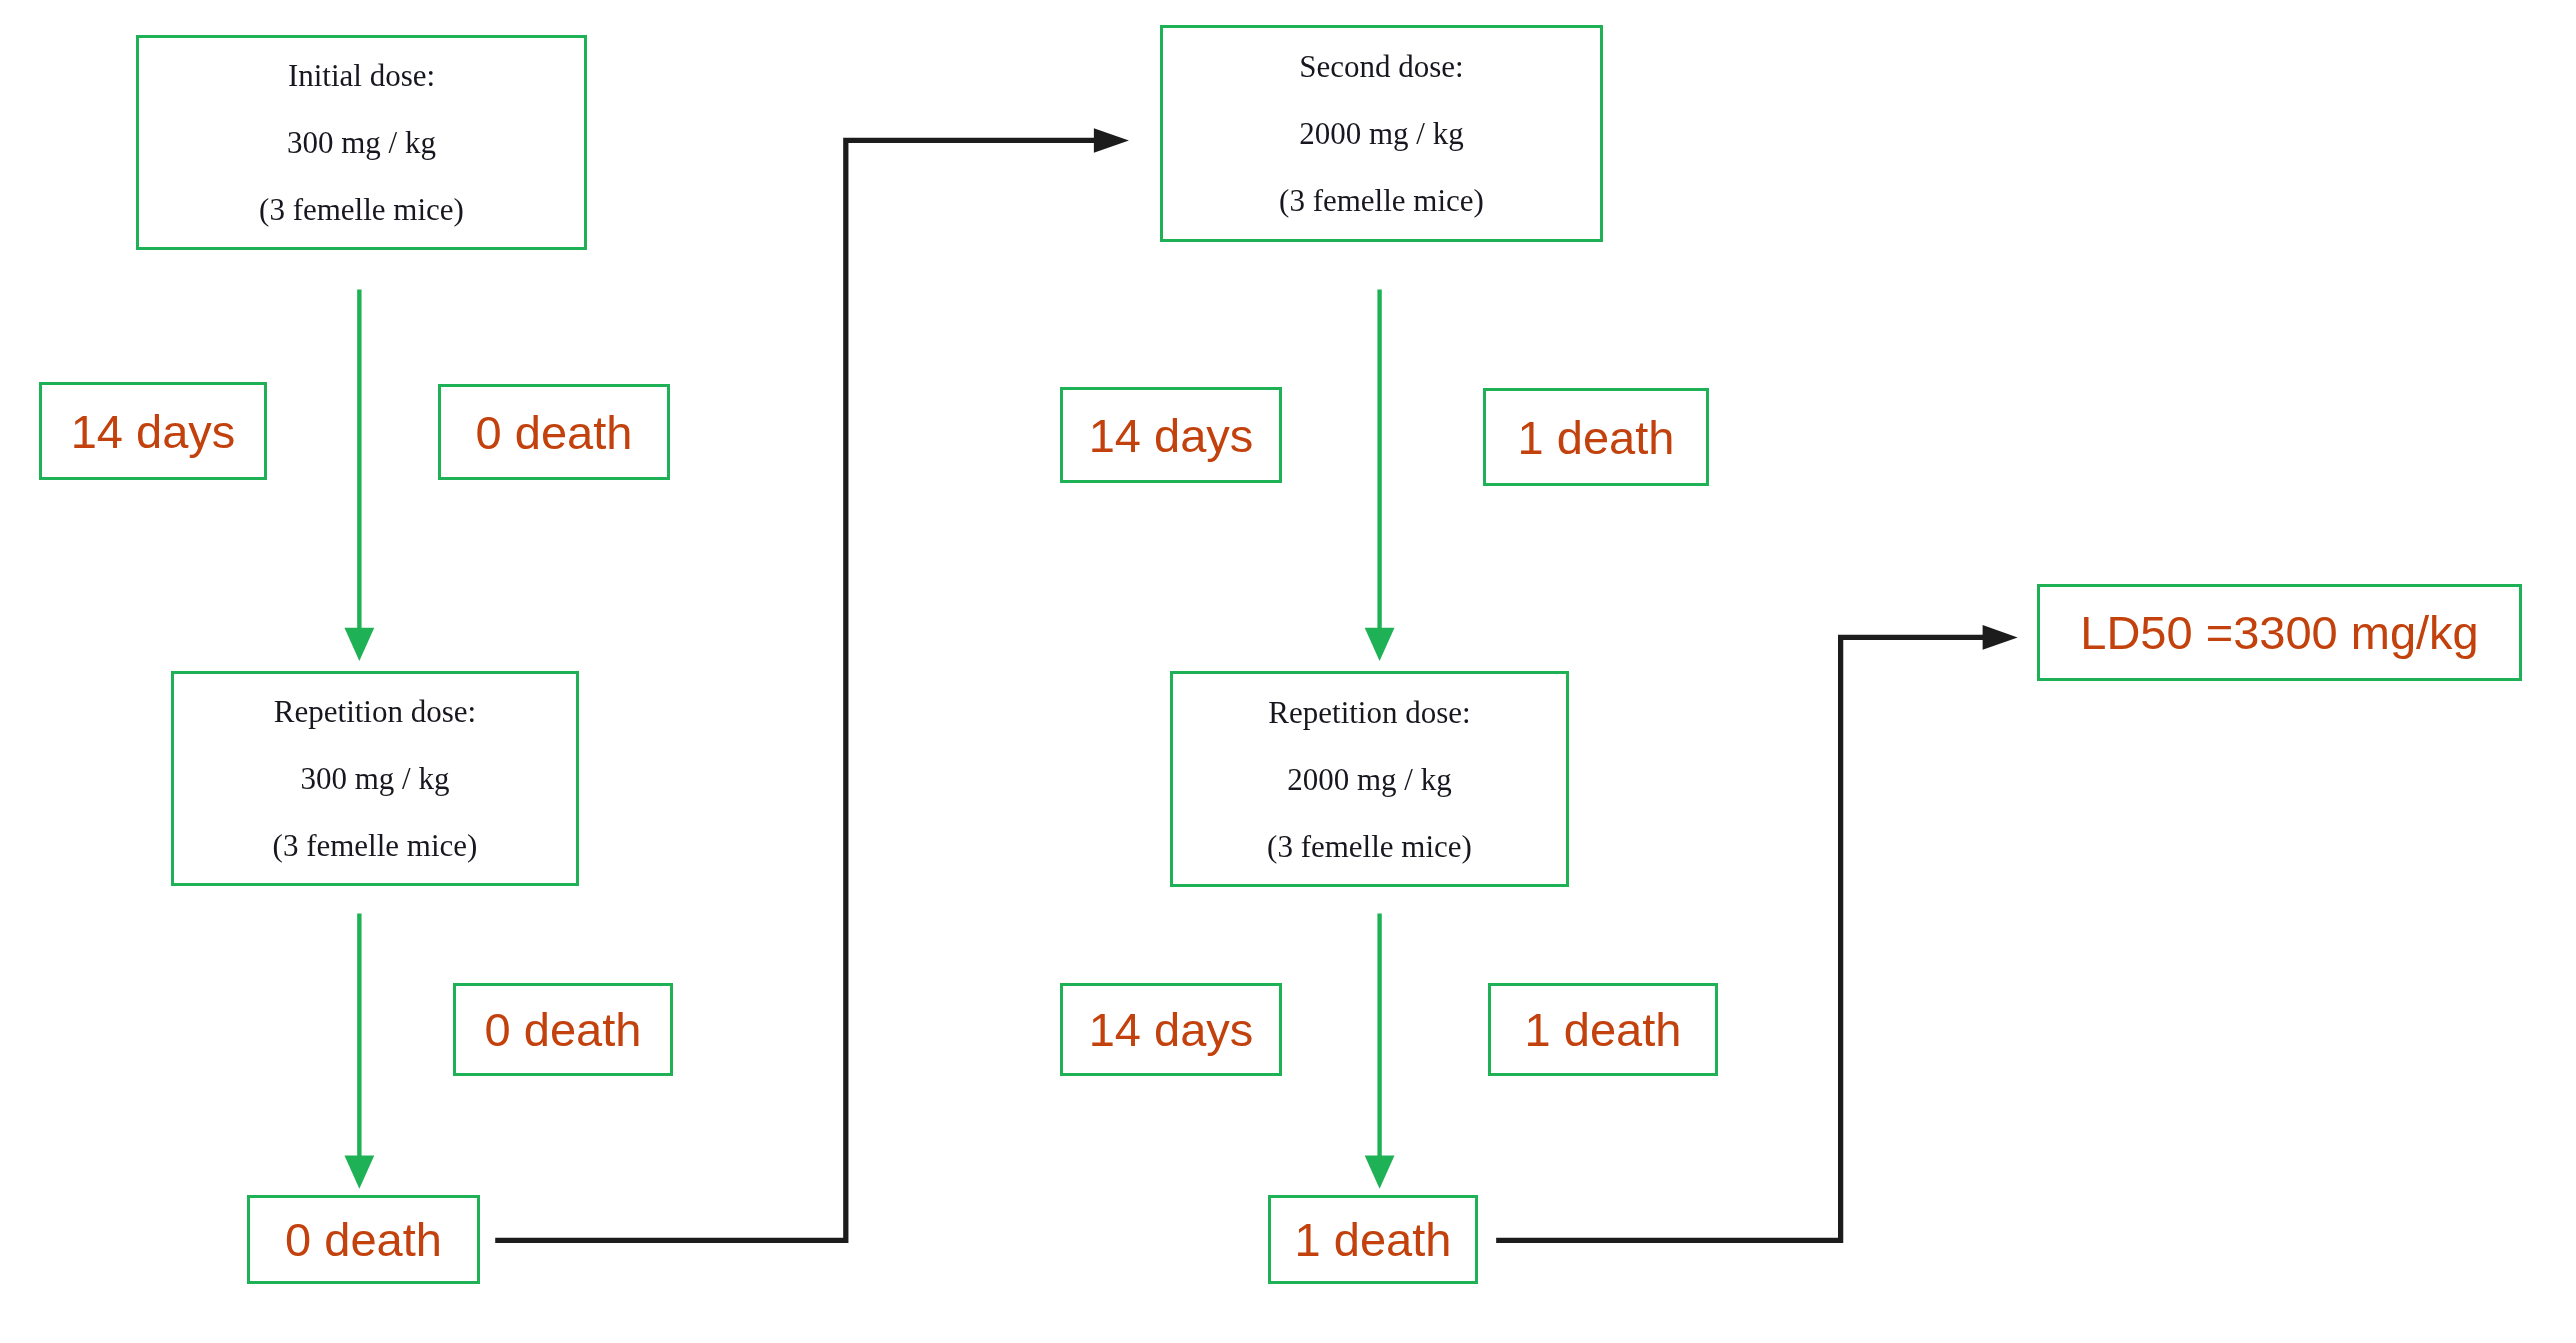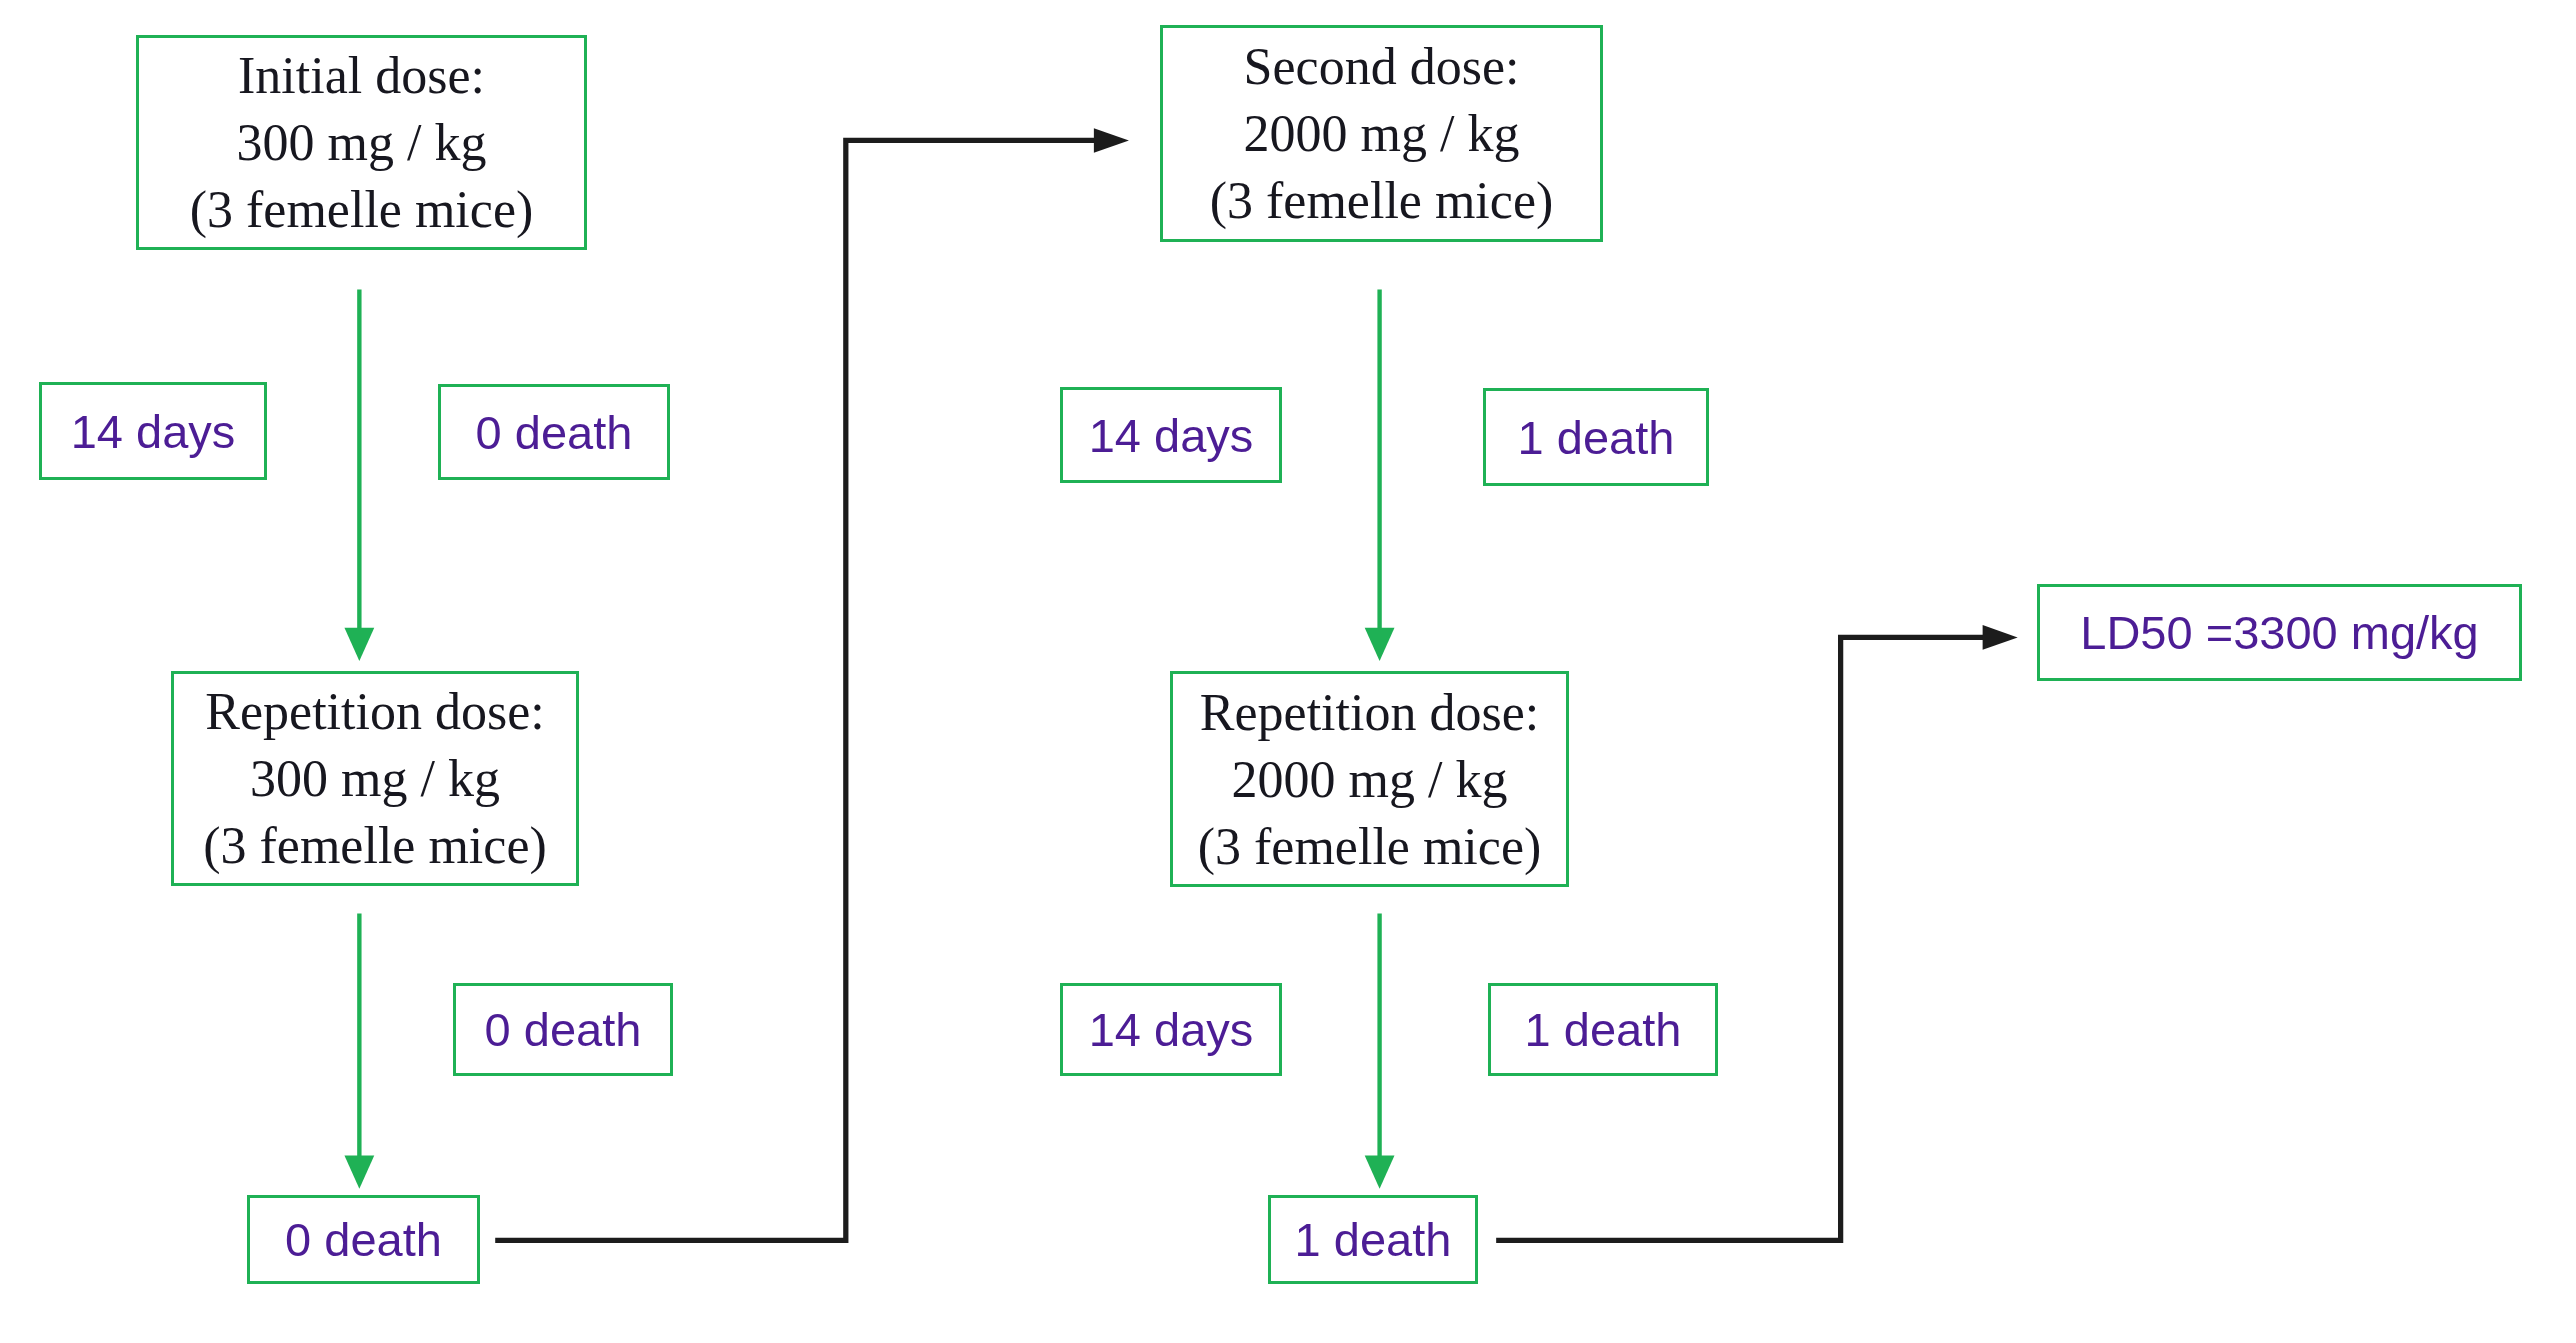--- a/index.html
+++ b/index.html
@@ -12,30 +12,30 @@
     background:#ffffff;
     border:3.5px solid #1fb155;
     display:flex;
     flex-direction:column;
     justify-content:center;
     align-items:center;
     text-align:center;
   }
   .serif-text{
     font-family:"Liberation Serif","DejaVu Serif",serif;
-    font-size:52px;
+    font-size:31px;
     line-height:67px;
     color:#17171f;
     white-space:nowrap;
   }
   .sans-text{
     font-family:"Liberation Sans","DejaVu Sans",sans-serif;
     font-size:47px;
     line-height:53px;
-    color:#4c1d95;
+    color:#c2410c;
     white-space:nowrap;
   }
   
   #n-initial{left:136px;top:35px;width:451px;height:215px;}
   #n-days-l1{left:39px;top:382px;width:228px;height:98px;}
   #n-death-l1{left:438px;top:384px;width:232px;height:96px;}
   #n-rep300{left:171px;top:671px;width:408px;height:215px;}
   #n-jours-l2{left:39px;top:983px;width:237px;height:93px;}
   #n-death-l2{left:453px;top:983px;width:220px;height:93px;}
   #n-result-l{left:247px;top:1195px;width:233px;height:89px;}

